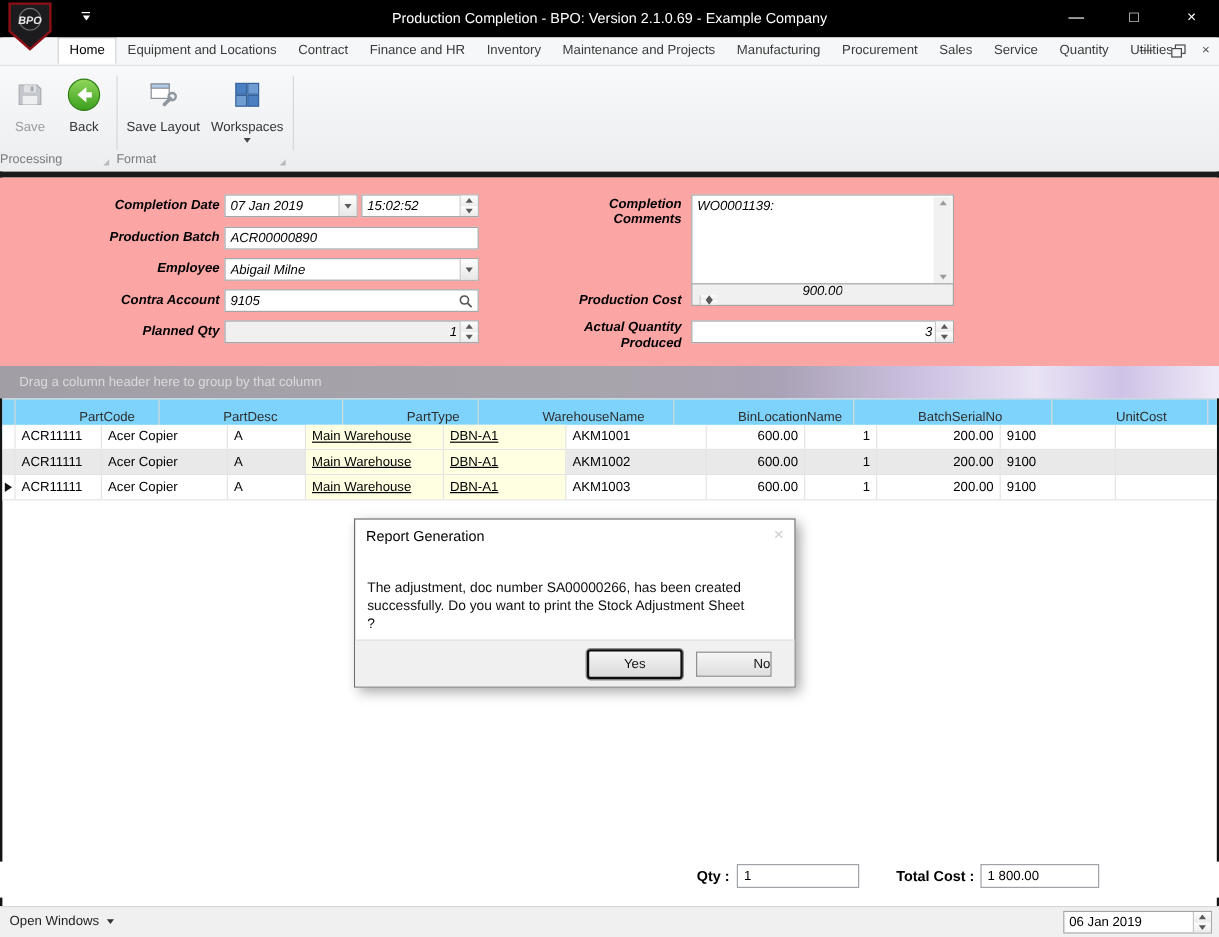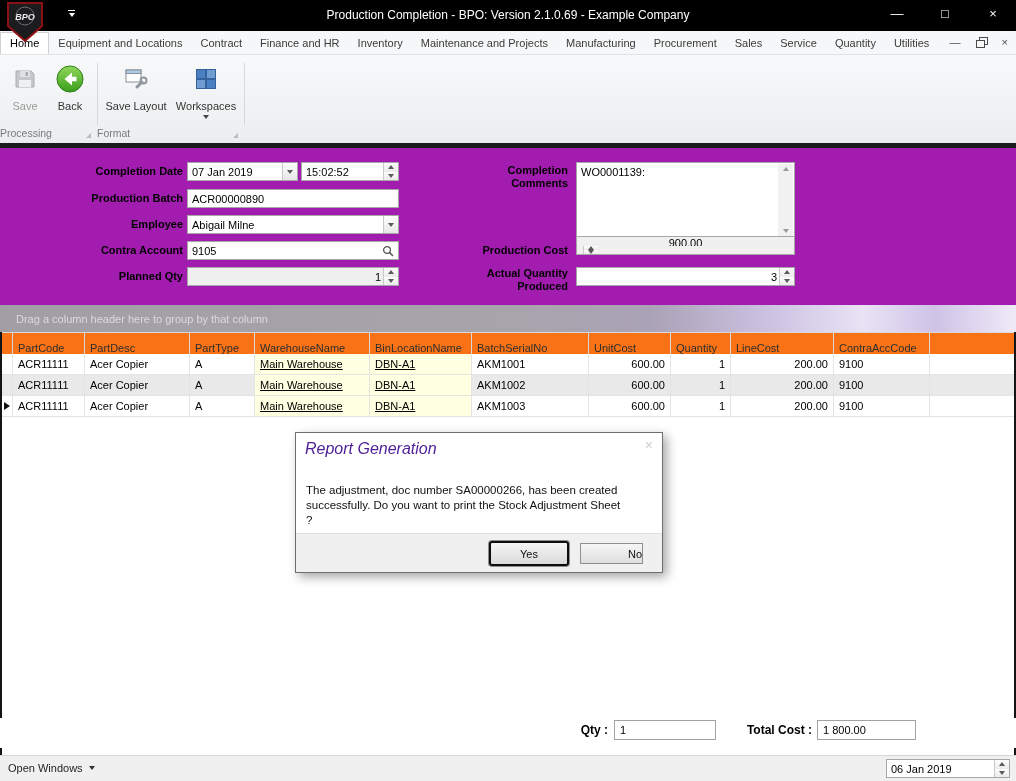--- a/index.html
+++ b/index.html
@@ -12,21 +12,21 @@
   .title-text { position:absolute; left:0; right:0; top:8px; text-align:center; color:#fff; font-size:12px; }
   .win-controls { position:absolute; right:14px; top:6px; display:flex; gap:30px; color:#fff; align-items:center; }
   .win-btn { min-width:18px; text-align:center; font-size:13px; line-height:16px; }
   .logo { position:absolute; left:6px; top:1px; width:38px; height:42px; z-index:40; }
   .qat { position:absolute; left:68px; top:10px; z-index:25; }
   .qat .bar { width:7px; border-top:1px solid #fff; margin:0 auto 2px; }
   .qat .tri { width:0; height:0; border-left:3.5px solid transparent; border-right:3.5px solid transparent; border-top:4px solid #fff; margin:0 auto; }
 
   
   .menubar { position:absolute; left:0; top:31px; width:100%; height:24px; background:#f6f7f8; border-bottom:1px solid #e0e2e4; z-index:10; }
-  .tabs { display:flex; align-items:center; height:100%; }
+  .tabs { display:flex; align-items:flex-start; height:100%; padding-left:48px; }
   .tab { padding:5px 9px 5px; color:#3b3b3b; white-space:nowrap; }
   .tab.active { background:#fff; border:1px solid #cfd1d4; border-bottom:none; color:#000; padding-top:4px; }
   .mdi-controls { position:absolute; right:8px; top:5px; display:flex; gap:15px; align-items:center; color:#4a4a4a; }
   .mdi-glyph { font-size:11px; line-height:12px; }
   .mdi-restore { position:relative; width:11px; height:11px; }
   .mdi-restore::before { content:""; position:absolute; left:3px; top:0; width:7px; height:6px; border:1px solid #4a4a4a; }
   .mdi-restore::after { content:""; position:absolute; left:0; top:3px; width:7px; height:6px; border:1px solid #4a4a4a; background:#f6f7f8; }
 
   
   .ribbon { position:absolute; left:0; top:55px; width:100%; height:88px; background:linear-gradient(#f8f9fa,#ebedef); }
@@ -34,21 +34,21 @@
   .rbtn .ic { height:36px; display:flex; align-items:center; justify-content:center; }
   .rbtn .lbl { font-size:11px; color:#333; margin-top:3px; white-space:nowrap; }
   .rbtn.disabled .lbl { color:#9b9b9b; }
   .dd-tri { width:0; height:0; border-left:3.5px solid transparent; border-right:3.5px solid transparent; border-top:4px solid #444; margin:3px auto 0; }
   .rsep { position:absolute; top:8px; height:62px; width:1px; background:#d6d8da; }
   .gcap { position:absolute; top:72px; color:#797b7e; font-size:10.5px; }
   .gcorner { position:absolute; top:78px; width:0; height:0; border-left:5px solid transparent; border-bottom:5px solid #b8babc; }
   .black-sep { position:absolute; left:0; top:143px; width:100%; height:5px; background:#1b1b1b; }
 
   
-  .form { position:absolute; left:0; top:148px; width:100%; height:157px; background:#a21caf; }
+  .form { position:absolute; left:0; top:148px; width:100%; height:157px; background:#fca5a5;font-style:italic; }
   .flabel { position:absolute; font-weight:bold; text-align:right; line-height:13px; }
   .field { position:absolute; border:1px solid #a6a6a6; background:#fff; height:19px; display:flex; align-items:center; padding:0 4px; }
   .field.disabled { background:#f0f0f0; }
   .field .val { flex:1; white-space:nowrap; overflow:hidden; }
   .field .val.right { text-align:right; }
   .ddbtn { width:15px; align-self:stretch; display:flex; align-items:center; justify-content:center; margin:-0px -4px 0 2px; border-left:1px solid #c9c9c9; background:linear-gradient(#fefefe,#e7e7e7); }
   .spinbox { width:15px; align-self:stretch; margin:0 -4px 0 2px; border-left:1px solid #c9c9c9; display:flex; flex-direction:column; }
   .spinbox .sp { flex:1; display:flex; align-items:center; justify-content:center; background:linear-gradient(#fdfdfd,#ebebeb); }
   .tri-up { width:0; height:0; border-left:3px solid transparent; border-right:3px solid transparent; border-bottom:4px solid #5a5a5a; }
   .tri-down { width:0; height:0; border-left:3px solid transparent; border-right:3px solid transparent; border-top:4px solid #5a5a5a; }
@@ -56,37 +56,37 @@
   .comments { position:absolute; border:1px solid #a6a6a6; background:#fff; }
   .comments .txt { position:absolute; left:4px; top:3px; }
   .vscroll { position:absolute; right:1px; top:1px; bottom:1px; width:15px; background:#f1f1f1; display:flex; flex-direction:column; justify-content:space-between; align-items:center; padding:3px 0; }
   .vscroll .tri-up { border-bottom-color:#9a9a9a; }
   .vscroll .tri-down { border-top-color:#9a9a9a; }
 
   
   .groupby { position:absolute; left:0; top:305px; width:100%; height:27px;
     background:linear-gradient(90deg,#a29ea5 0%,#a8a4ab 50%,#aaa2b6 64%,#cdc2e2 76%,#e9e3f5 85%,#cfc2e6 92%,#efeaf8 100%);
     color:#dcdade; display:flex; align-items:center; padding-left:16px; }
-  .grid-header { position:absolute; left:2px; right:2px; top:332px; height:32px; background:#f97316; border-top:1px solid #dadada; border-bottom:1px solid #cfcfcf; display:flex; }
+  .grid-header { position:absolute; left:2px; right:2px; top:332px; height:32px; background:#7dd3fc; border-top:1px solid #dadada; border-bottom:1px solid #cfcfcf; display:flex;gap:48px; }
   .gh-cell { border-right:1px solid #d8d8d8; display:flex; align-items:center; padding:0 5px; color:#2e2e2e; white-space:nowrap; overflow:hidden; }
   .gh-cell.ind { flex:0 0 11px; padding:0; }
   .gh-cell.fill { flex:1 1 auto; border-right:none; }
   .grid-body { position:absolute; left:2px; right:2px; top:354px; }
   .grid-row { height:21px; display:flex; border-bottom:1px solid #e4e4e4; background:#fff; }
   .grid-row:nth-child(2) { background:#e9e9e9; }
   .gr-cell { border-right:1px solid #e4e4e4; display:flex; align-items:center; padding:0 5px; white-space:nowrap; overflow:hidden; }
   .gr-cell.ind { flex:0 0 11px; padding:0; justify-content:center; }
   .gr-cell.fill { flex:1 1 auto; border-right:none; }
   .gr-cell.num { justify-content:flex-end; }
   .gr-cell.yellow { background:#ffffe1;text-decoration:underline; }
   .row-arrow { width:0; height:0; border-top:4px solid transparent; border-bottom:4px solid transparent; border-left:6px solid #111; }
 
   
   .dialog { position:absolute; left:295px; top:432px; width:368px; height:141px; background:#fff; border:1px solid #6f6f6f; box-shadow:4px 4px 10px rgba(0,0,0,0.35); z-index:60; }
-  .dlg-title { position:absolute; left:9px; top:7px; color:#4c1d95; font-size:16px;font-style:italic; }
+  .dlg-title { position:absolute; left:9px; top:7px; color:#000000; font-size:12px; }
   .dlg-close { position:absolute; right:9px; top:4px; color:#cdcdcd; font-size:14px; }
   .dlg-msg { position:absolute; left:10px; top:50px; width:318px; font-size:11.5px; line-height:15px; color:#101010; }
   .dlg-footer { position:absolute; left:0; bottom:0; width:100%; height:39px; background:#f0f0f0; border-top:1px solid #e1e1e1; }
   .btn { display:flex; align-items:center; justify-content:center; font-size:11px; color:#111; }
   .btn-yes { position:absolute; left:193px; top:7px; width:80px; height:25px; background:linear-gradient(#f5f5f5,#dadada); border:2px solid #0d0d0d; border-radius:3px; box-shadow:0 0 0 1px #8d8d8d; }
   .btn-no { position:absolute; left:284px; top:9px; width:63px; height:21px; background:linear-gradient(#f6f6f6,#dedede); border:1px solid #8f8f8f;padding-left:47px; }
 
   
   .totals { position:absolute; left:0; top:718px; width:100%; height:30px; background:#fff; }
   .tlabel { position:absolute; font-weight:bold; font-size:12px; text-align:right; }

